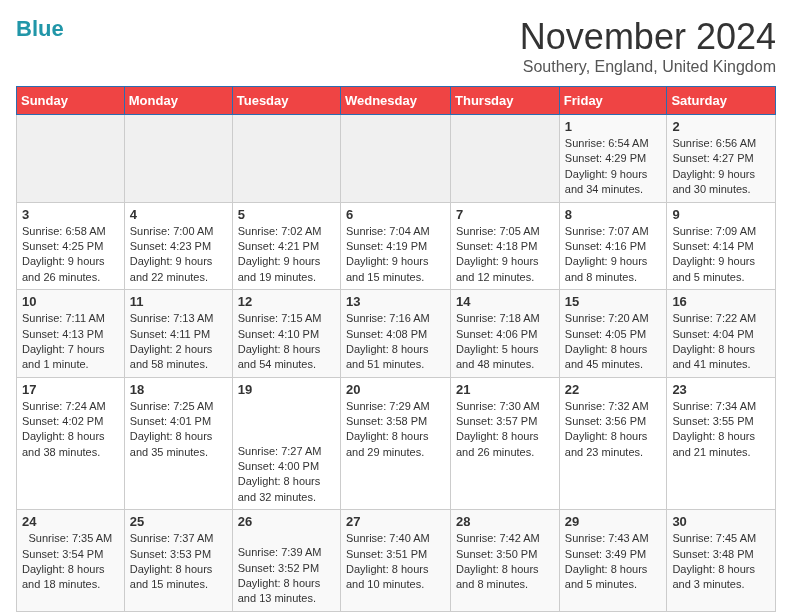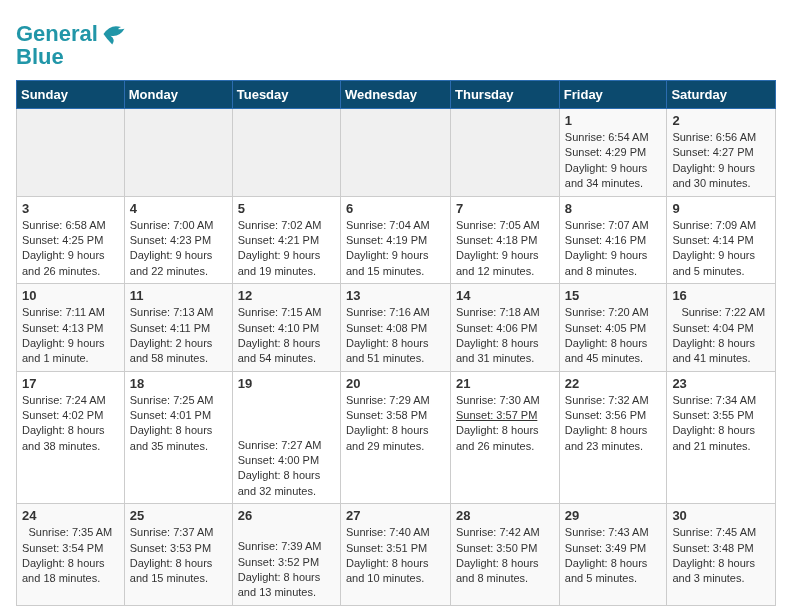--- a/index.html
+++ b/index.html
@@ -45,21 +45,21 @@
     }
     .location {
       font-size: 16px;
       color: #555;
     }
     table {
       width: 100%;
       border-collapse: collapse;
     }
     thead tr th {
-      background: #0c4a6e;
+      background: #ef4444;
       color: #fff;
       font-size: 13px;
       font-weight: bold;
       padding: 6px 4px;
       text-align: left;
       border: 1px solid #2b6cb0;
     }
     tbody tr td {
       border: 1px solid #ccc;
       vertical-align: top;
@@ -83,31 +83,26 @@
     .cell-empty {
       background: #f0f0f0 !important;
     }
   </style>
 </head>
 <body>
 
 <div class="header-area">
   <div class="logo">
     <div>
-      <div style="display:flex;align-items:center;">
-        <span class="logo-text">
-          <span>General</span>
-        </span>
-
-        <svg class="logo-icon" viewBox="0 0 32 32">
-          <path d="M4 16 Q12 4 24 8 Q16 12 28 10 Q22 20 12 18 Q18 22 14 28 Q8 22 4 16Z" fill="#2196a8"></path>
-        </svg>
-      </div>
       <div style="font-size:22px;font-weight:bold;color:#2196a8;margin-top:-4px;">Blue</div>
     </div>
+  </div>
+  <div class="title-area">
+    <div class="month-title">November 2024</div>
+    <div class="location">Southery, England, United Kingdom</div>
   </div>
 </div>
 
 <table>
   <thead>
     <tr>
     <th>Sunday</th>
         <th>Monday</th>
         <th>Tuesday</th>
         <th>Wednesday</th>
@@ -178,21 +173,21 @@
           <div style="line-height: 1.4;">Sunrise: 7:09 AM</div>
           <div style="line-height: 1.4;">Sunset: 4:14 PM</div>
           <div style="line-height: 1.4;">Daylight: 9 hours and 5 minutes.</div>
         </td>
       </tr>
       <tr>
         <td>
           <span class="day-number">10</span>
           <div style="line-height: 1.4;">Sunrise: 7:11 AM</div>
           <div style="line-height: 1.4;">Sunset: 4:13 PM</div>
-          <div style="line-height: 1.4;">Daylight: 9 hours and 1 minute.</div>
+          <div style="line-height: 1.4;">Daylight: 7 hours and 1 minute.</div>
         </td>
         <td>
           <span class="day-number">11</span>
           <div style="line-height: 1.4;">Sunrise: 7:13 AM</div>
           <div style="line-height: 1.4;">Sunset: 4:11 PM</div>
           <div style="line-height: 1.4;">Daylight: 2 hours and 58 minutes.</div>
         </td>
         <td>
           <span class="day-number">12</span>
           <div style="line-height: 1.4;">Sunrise: 7:15 AM</div>
@@ -202,31 +197,31 @@
         <td>
           <span class="day-number">13</span>
           <div style="line-height: 1.4;">Sunrise: 7:16 AM</div>
           <div style="line-height: 1.4;">Sunset: 4:08 PM</div>
           <div style="line-height: 1.4;">Daylight: 8 hours and 51 minutes.</div>
         </td>
         <td>
           <span class="day-number">14</span>
           <div style="line-height: 1.4;">Sunrise: 7:18 AM</div>
           <div style="line-height: 1.4;">Sunset: 4:06 PM</div>
-          <div style="line-height: 1.4;">Daylight: 8 hours and 31 minutes.</div>
+          <div style="line-height: 1.4;">Daylight: 5 hours and 48 minutes.</div>
         </td>
         <td>
           <span class="day-number">15</span>
           <div style="line-height: 1.4;">Sunrise: 7:20 AM</div>
           <div style="line-height: 1.4;">Sunset: 4:05 PM</div>
           <div style="line-height: 1.4;">Daylight: 8 hours and 45 minutes.</div>
         </td>
         <td>
           <span class="day-number">16</span>
-          <div style="line-height: 1.4; margin-left: 9px;">Sunrise: 7:22 AM</div>
+          <div style="line-height: 1.4;">Sunrise: 7:22 AM</div>
           <div style="line-height: 1.4;">Sunset: 4:04 PM</div>
           <div style="line-height: 1.4;">Daylight: 8 hours and 41 minutes.</div>
         </td>
       </tr>
       <tr>
         <td>
           <span class="day-number">17</span>
           <div style="line-height: 1.4;">Sunrise: 7:24 AM</div>
           <div style="line-height: 1.4;">Sunset: 4:02 PM</div>
           <div style="line-height: 1.4;">Daylight: 8 hours and 38 minutes.</div>
@@ -245,21 +240,21 @@
         </td>
         <td>
           <span class="day-number">20</span>
           <div style="line-height: 1.4;">Sunrise: 7:29 AM</div>
           <div style="line-height: 1.4;">Sunset: 3:58 PM</div>
           <div style="line-height: 1.4;">Daylight: 8 hours and 29 minutes.</div>
         </td>
         <td>
           <span class="day-number">21</span>
           <div style="line-height: 1.4;">Sunrise: 7:30 AM</div>
-          <div style="line-height: 1.4; text-decoration: underline;">Sunset: 3:57 PM</div>
+          <div style="line-height: 1.4;">Sunset: 3:57 PM</div>
           <div style="line-height: 1.4;">Daylight: 8 hours and 26 minutes.</div>
         </td>
         <td>
           <span class="day-number">22</span>
           <div style="line-height: 1.4;">Sunrise: 7:32 AM</div>
           <div style="line-height: 1.4;">Sunset: 3:56 PM</div>
           <div style="line-height: 1.4;">Daylight: 8 hours and 23 minutes.</div>
         </td>
         <td>
           <span class="day-number">23</span>

